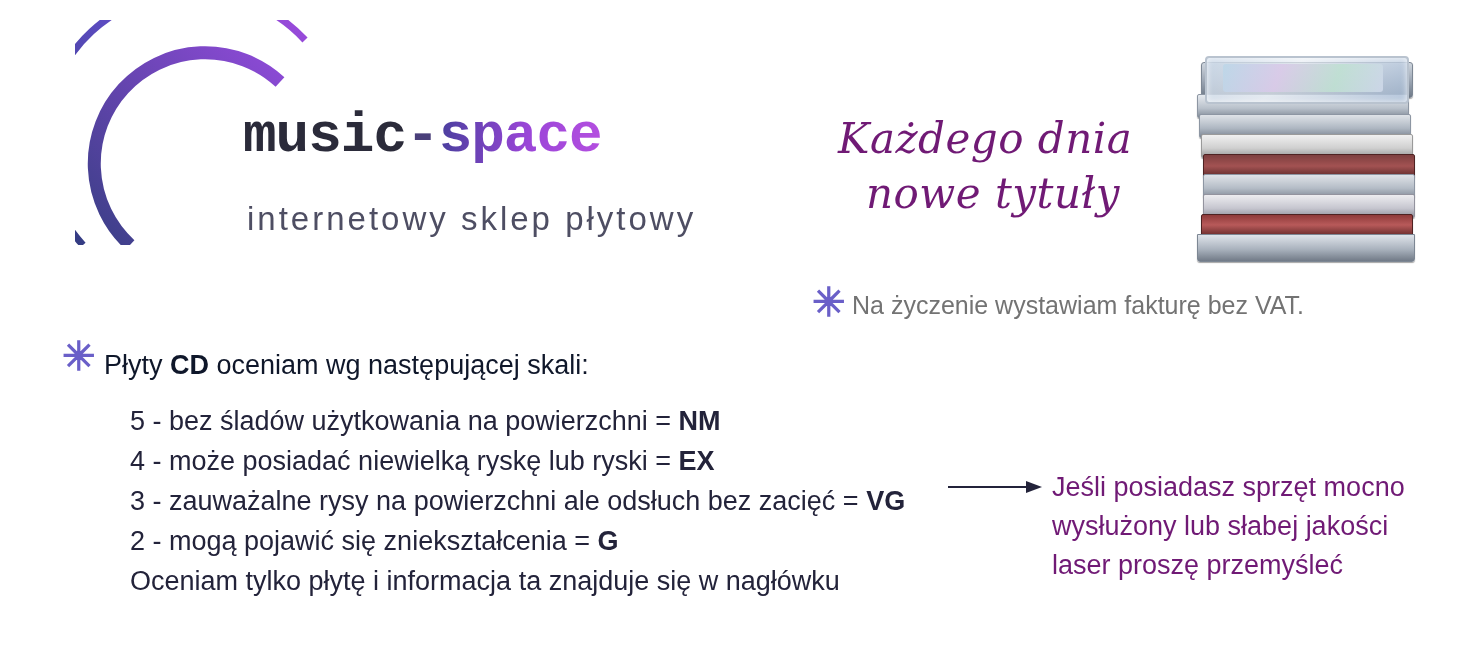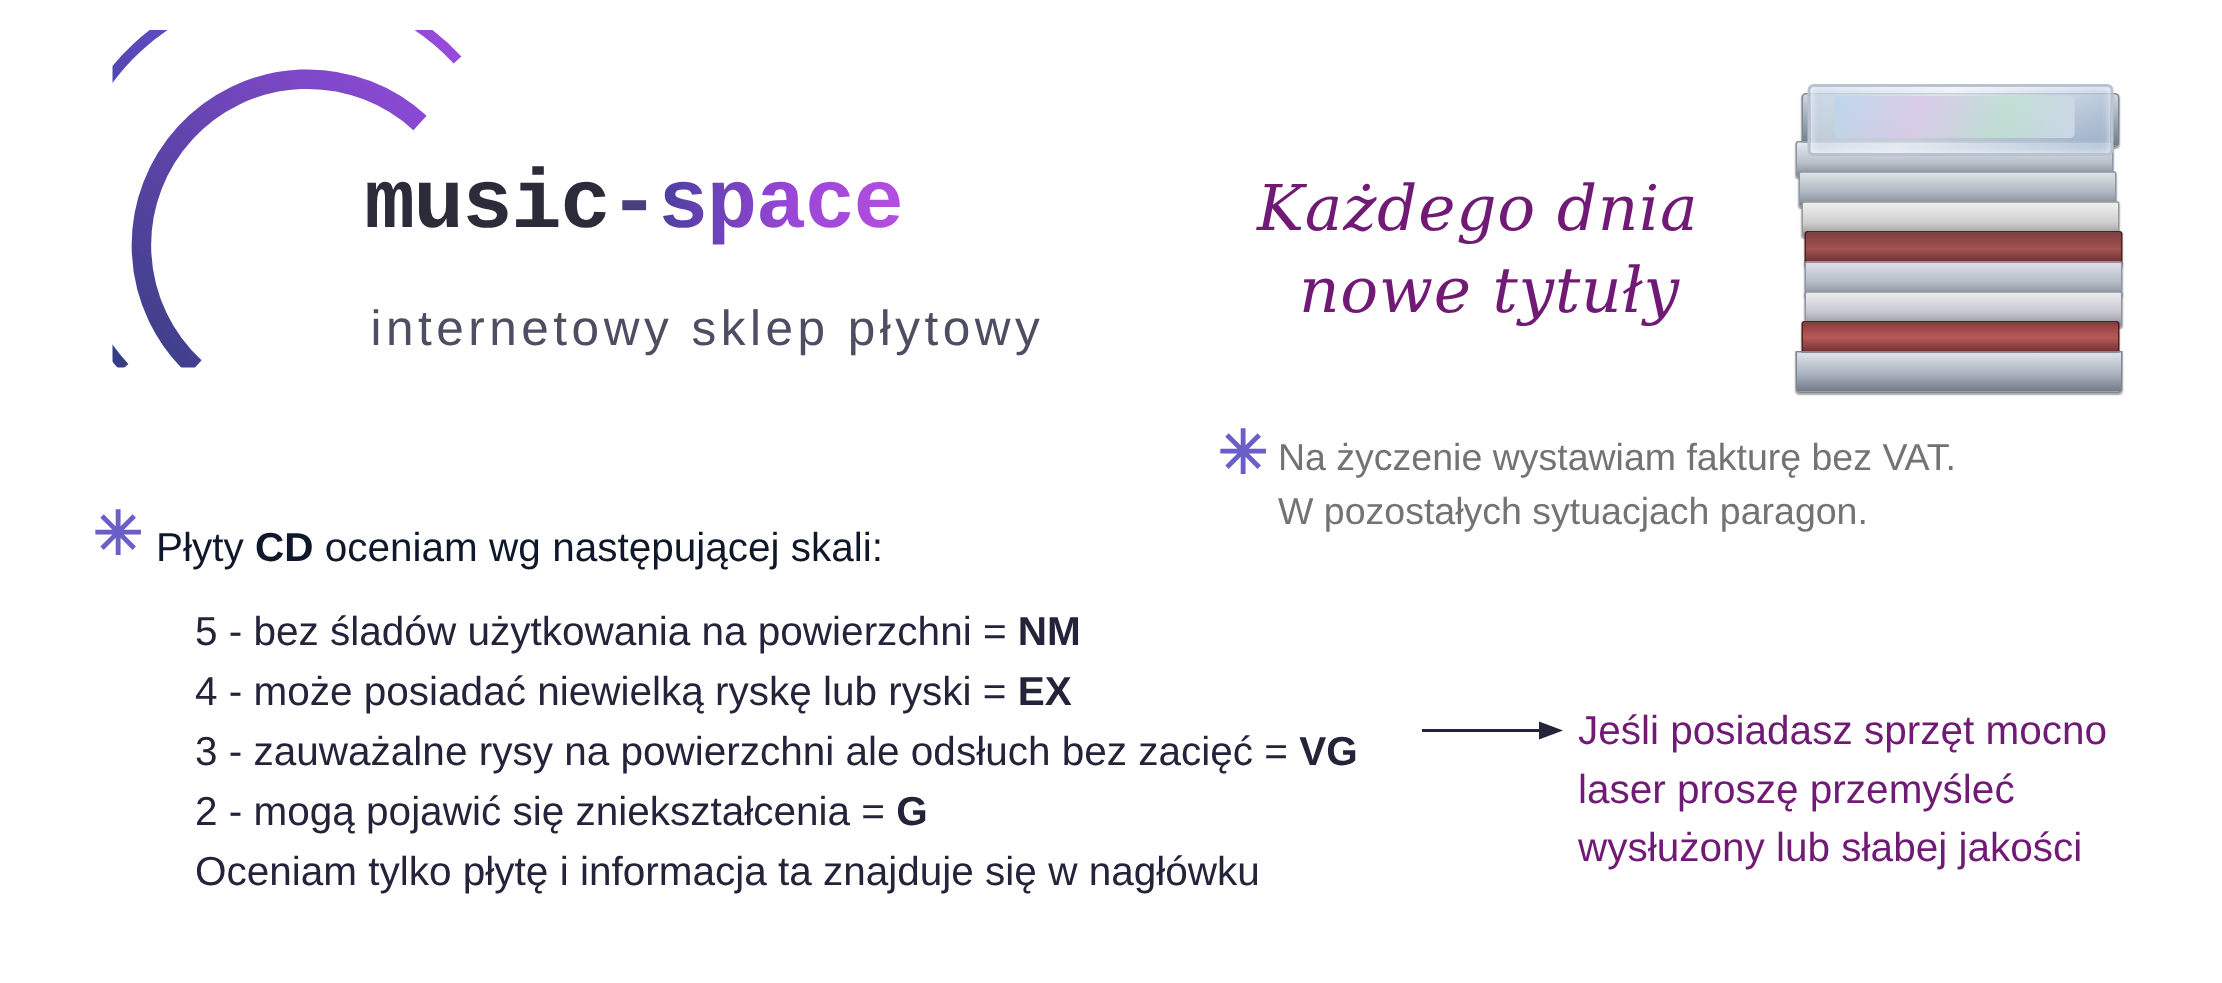--- a/index.html
+++ b/index.html
@@ -237,21 +237,20 @@
   <div class="case" style="top:172px; left:12px; width:216px; height:26px; background:linear-gradient(180deg,#dfe4ea,#a9b2bd 55%,#717a87); border:1px solid #7d8794; border-radius:0 0 3px 3px;"></div>
 
   <div style="position:absolute;left:20px;top:-6px;width:200px;height:44px;border:2px solid #b9c3cf;border-radius:4px;background:linear-gradient(135deg,rgba(200,214,230,0.85),rgba(230,236,243,0.7) 40%,rgba(170,190,215,0.8));box-shadow:inset 0 0 6px rgba(255,255,255,0.8);"></div>
   <div style="position:absolute;left:38px;top:2px;width:160px;height:28px;border-radius:3px;background:linear-gradient(110deg,#bcd7e8,#d9c9e8 35%,#bfe0d2 70%,#cfd8ea);opacity:0.9;"></div>
 </div>
 
 <div class="note-block">
   <span class="ast">✳</span>
   <div class="note-text">
     <div>Na życzenie wystawiam fakturę bez VAT.</div>
-    <div>W pozostałych sytuacjach paragon.</div>
   </div>
 </div>
 
 <div class="scale-block">
   <span class="ast">✳</span>
   <div class="scale-title"><span>Płyty </span><b>CD</b><span> oceniam wg następującej skali:</span></div>
   <div class="scale-list">
     <div><span>5 - bez śladów użytkowania na powierzchni = </span><b>NM</b></div>
     <div><span>4 - może posiadać niewielką ryskę lub ryski = </span><b>EX</b></div>
     <div><span>3 - zauważalne rysy na powierzchni ale odsłuch bez zacięć = </span><b>VG</b></div>
@@ -260,15 +259,15 @@
   </div>
 </div>
 
 <div class="arrow">
   <div class="shaft"></div>
   <div class="head"></div>
 </div>
 
 <div class="advice-block">
   <div>Jeśli posiadasz sprzęt mocno</div>
+  <div>wysłużony lub słabej jakości</div>
   <div>laser proszę przemyśleć</div>
-  <div>wysłużony lub słabej jakości</div>
 </div>
 
 </body></html>

